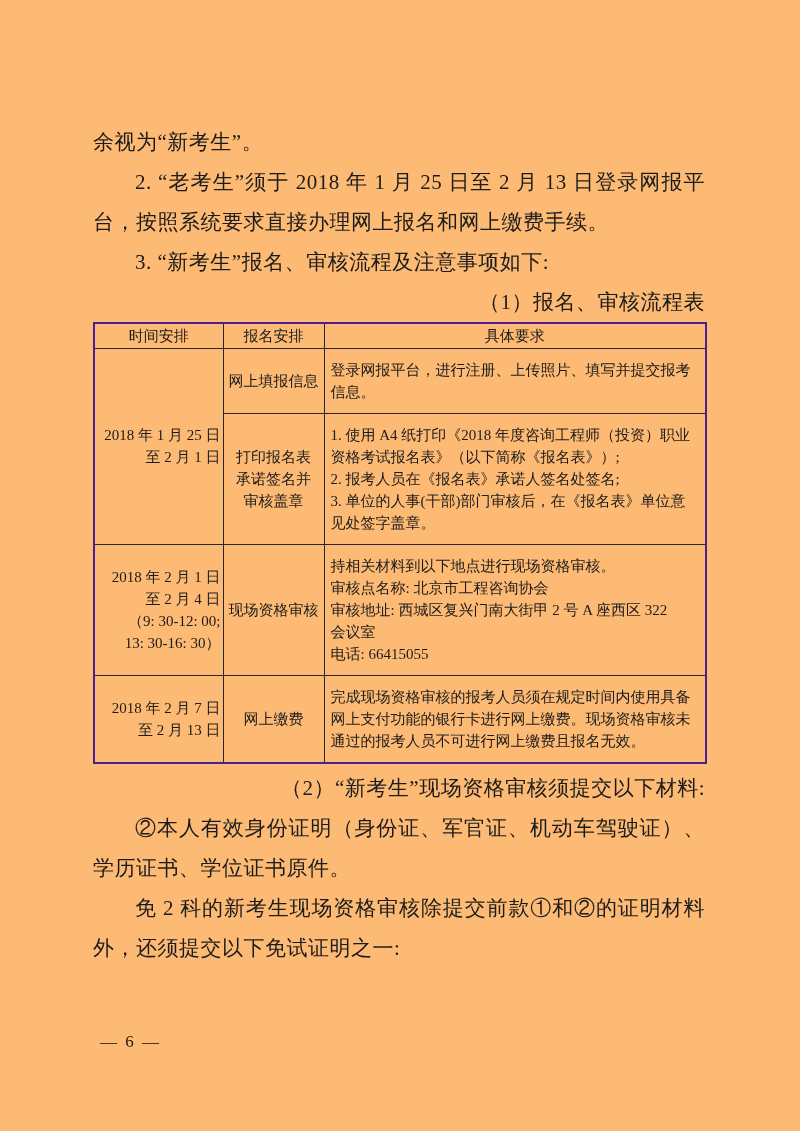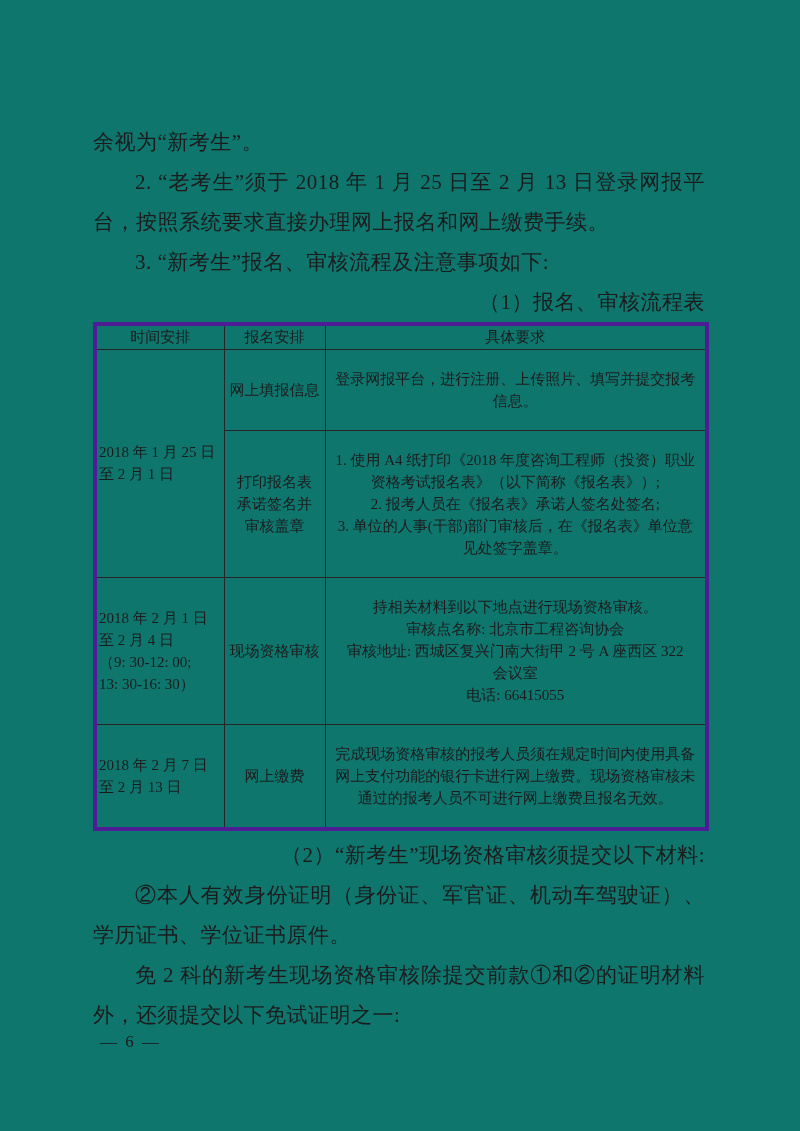--- a/index.html
+++ b/index.html
@@ -2,21 +2,21 @@
 <html><head>
 <meta charset="utf-8">
 <style>
   * { margin: 0; padding: 0; box-sizing: border-box; }
   html, body { background: #e8e8e8; }
   .page {
     position: relative;
     width: 800px;
     height: 1131px;
     margin: 0 auto;
-    background: #0f766e;
+    background: #fdba74;
     color: #1b1b1b;
     font-family: "Liberation Serif", "DejaVu Serif", serif;
     overflow: hidden;
   }
   .content {
     position: absolute;
     top: 122px;
     left: 93px;
     width: 612px;
   }
@@ -26,34 +26,34 @@
     text-align: justify;
     text-indent: 2em;
     letter-spacing: 0.5px;
   }
   .para.noindent { text-indent: 0; }
   .para.caption { text-indent: 1.2em; text-align: right; }
   table.flow {
     width: 612px;
     border-collapse: collapse;
     table-layout: fixed;
-    border: 4px solid #4c1d95;
+    border: 2px solid #4c1d95;
   }
   table.flow td, table.flow th {
     border: 1px solid #262626;
     font-weight: normal;
     font-size: 15px;
     line-height: 22px;
     white-space: pre-line;
     overflow: hidden;
   }
   th.hcell { height: 25px; text-align: center; vertical-align: middle; }
-  td.time  { text-align: left; vertical-align: middle; padding: 18px 2px; margin-top: 39px; }
+  td.time  { text-align: right; vertical-align: middle; padding: 18px 2px; margin-top: 39px; }
   td.step  { text-align: center; vertical-align: middle; padding: 18px 2px; }
-  td.detail{ text-align: center; vertical-align: middle; padding: 18px 6px; }
+  td.detail{ text-align: left; vertical-align: middle; padding: 10px 6px; }
   tr.r1 td { height: 48px; }
   tr.r2 td { height: 112px; }
   tr.r3 td { height: 112px; }
   tr.r4 td { height: 70px; }
   .post { margin-top: 4px; }
   .footer-pagenum {
     position: absolute;
     left: 100px;
     top: 1032px;
     font-size: 17px;

